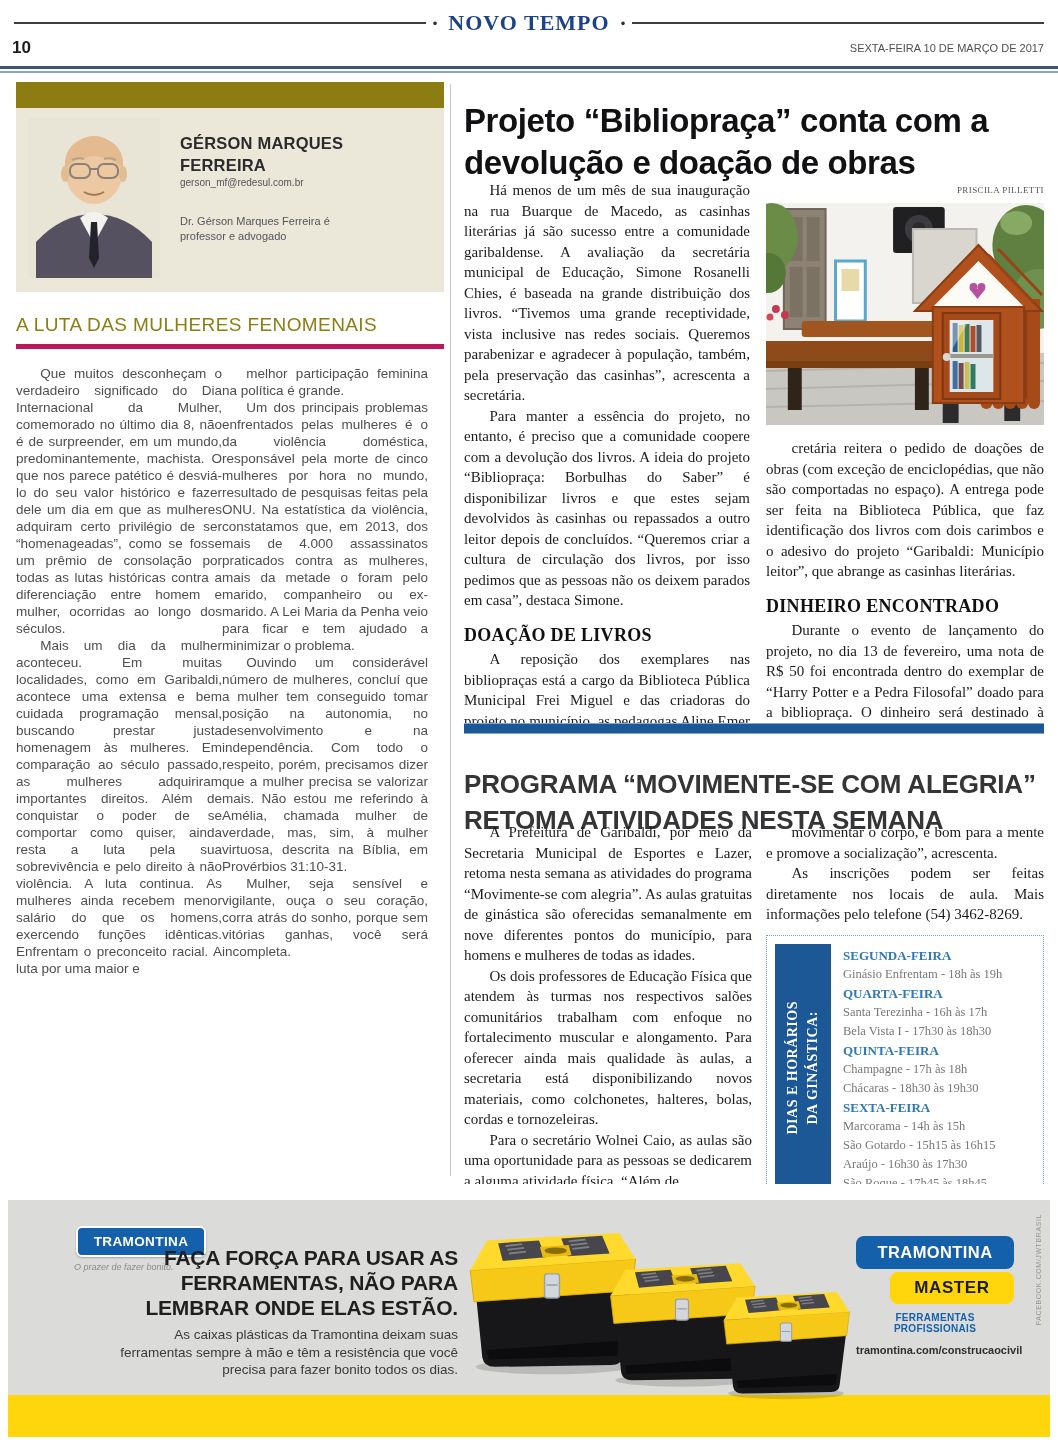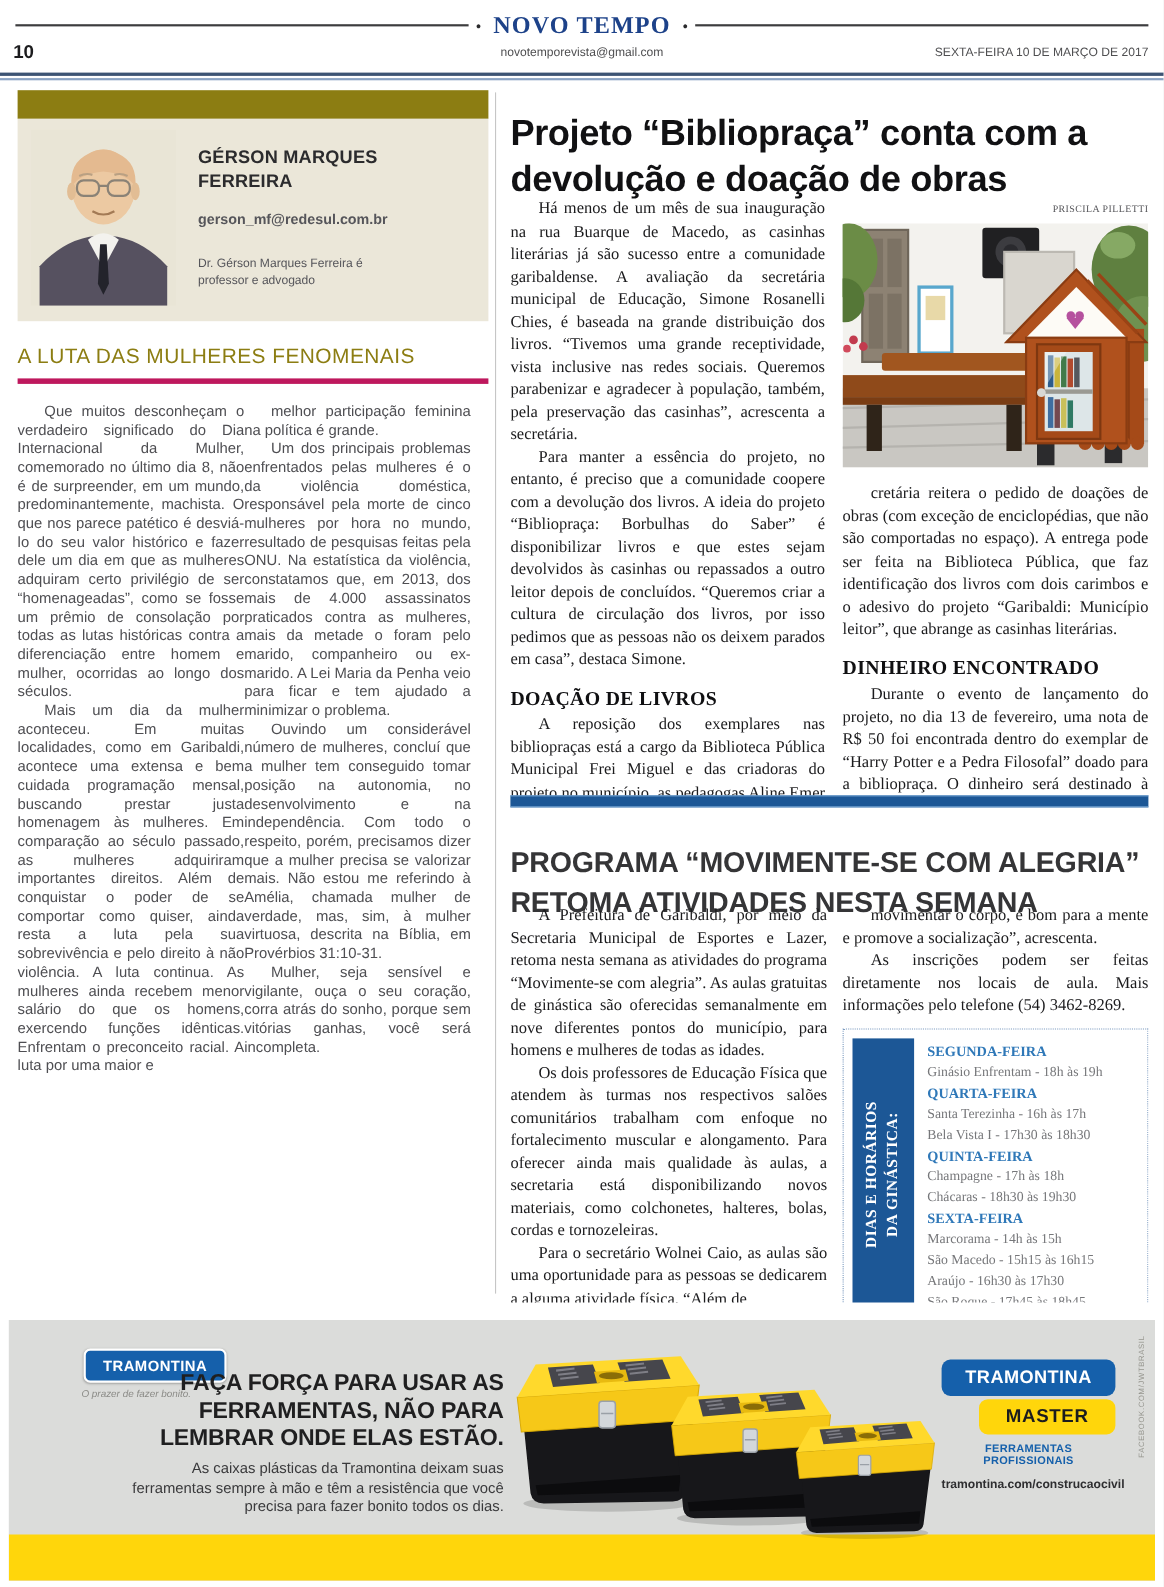--- a/index.html
+++ b/index.html
@@ -20,21 +20,21 @@
   .hdr-rule1{height:3px;background:#3d5474;margin-top:6px;}
   .hdr-rule2{height:2px;background:#8ba3c4;margin-top:2px;}
 
   
   .opinion{position:absolute;left:16px;top:82px;width:428px;}
   .card-bar{height:26px;background:#8c7d12;}
   .card-body{background:#ebe7d9;display:flex;padding:10px 12px 14px 12px;}
   .card-photo{width:132px;height:160px;flex:none;}
   .card-right{padding:14px 0 0 20px;}
   .card-name{font-size:16.5px;font-weight:bold;color:#2b2b2d;line-height:1.35;letter-spacing:.2px;}
-  .card-mail{font-size:13px;color:#55555a;margin-top:15px;font-weight:bold;}
+  .card-mail{font-size:10px;color:#55555a;margin-top:0;}
   .card-bio{font-size:11px;color:#55555a;margin-top:26px;line-height:1.45;width:170px;}
   .op-title{margin-top:22px;color:#8c7d12;font-size:19px;letter-spacing:.4px;
             padding-bottom:8px;border-bottom:5px solid #be185d;}
   .op-cols{display:flex;gap:0;margin-top:16px;height:812px;overflow:hidden;}
   .op-col{width:206px;font-size:13.5px;line-height:17px;color:#4e4e52;text-align:justify;}
   .op-col p{margin:0;text-indent:1.8em;}
   .v-divider{position:absolute;left:450px;top:84px;width:1px;height:1092px;background:#c6c6c6;}
 
   
   .main{position:absolute;left:464px;top:78px;width:580px;height:1108px;}
@@ -99,21 +99,20 @@
   <div class="hdr">
     <div class="mast-row">
       <div class="mast-line"></div>
       <span class="mast-dot">•</span>
       <span class="mast-title">NOVO TEMPO</span>
       <span class="mast-dot">•</span>
       <div class="mast-line"></div>
     </div>
     <div class="hdr-row2">
       <span class="page-num">10</span>
-      <span class="hdr-mail">novotemporevista@gmail.com</span>
       <span class="hdr-date">SEXTA-FEIRA 10 DE MARÇO DE 2017</span>
     </div>
     <div class="hdr-rule1"></div>
     <div class="hdr-rule2"></div>
   </div>
 
   <div class="opinion">
     <div class="card-bar"></div>
     <div class="card-body">
       <svg class="card-photo" viewBox="0 0 132 160" preserveAspectRatio="none">
@@ -264,21 +263,21 @@
               <div class="sch-day">SEGUNDA-FEIRA</div>
               <div class="sch-entry">Ginásio Enfrentam - 18h às 19h</div>
               <div class="sch-day">QUARTA-FEIRA</div>
               <div class="sch-entry">Santa Terezinha - 16h às 17h</div>
               <div class="sch-entry">Bela Vista I - 17h30 às 18h30</div>
               <div class="sch-day">QUINTA-FEIRA</div>
               <div class="sch-entry">Champagne - 17h às 18h</div>
               <div class="sch-entry">Chácaras - 18h30 às 19h30</div>
               <div class="sch-day">SEXTA-FEIRA</div>
               <div class="sch-entry">Marcorama - 14h às 15h</div>
-              <div class="sch-entry">São Macedo - 15h15 às 16h15</div>
+              <div class="sch-entry">São Gotardo - 15h15 às 16h15</div>
               <div class="sch-entry">Araújo - 16h30 às 17h30</div>
               <div class="sch-entry">São Roque - 17h45 às 18h45</div>
             </div>
         </div>
       </div>
     </div>
   </div>
 
   <div class="ad">
     <div class="ad-yellow"></div>

